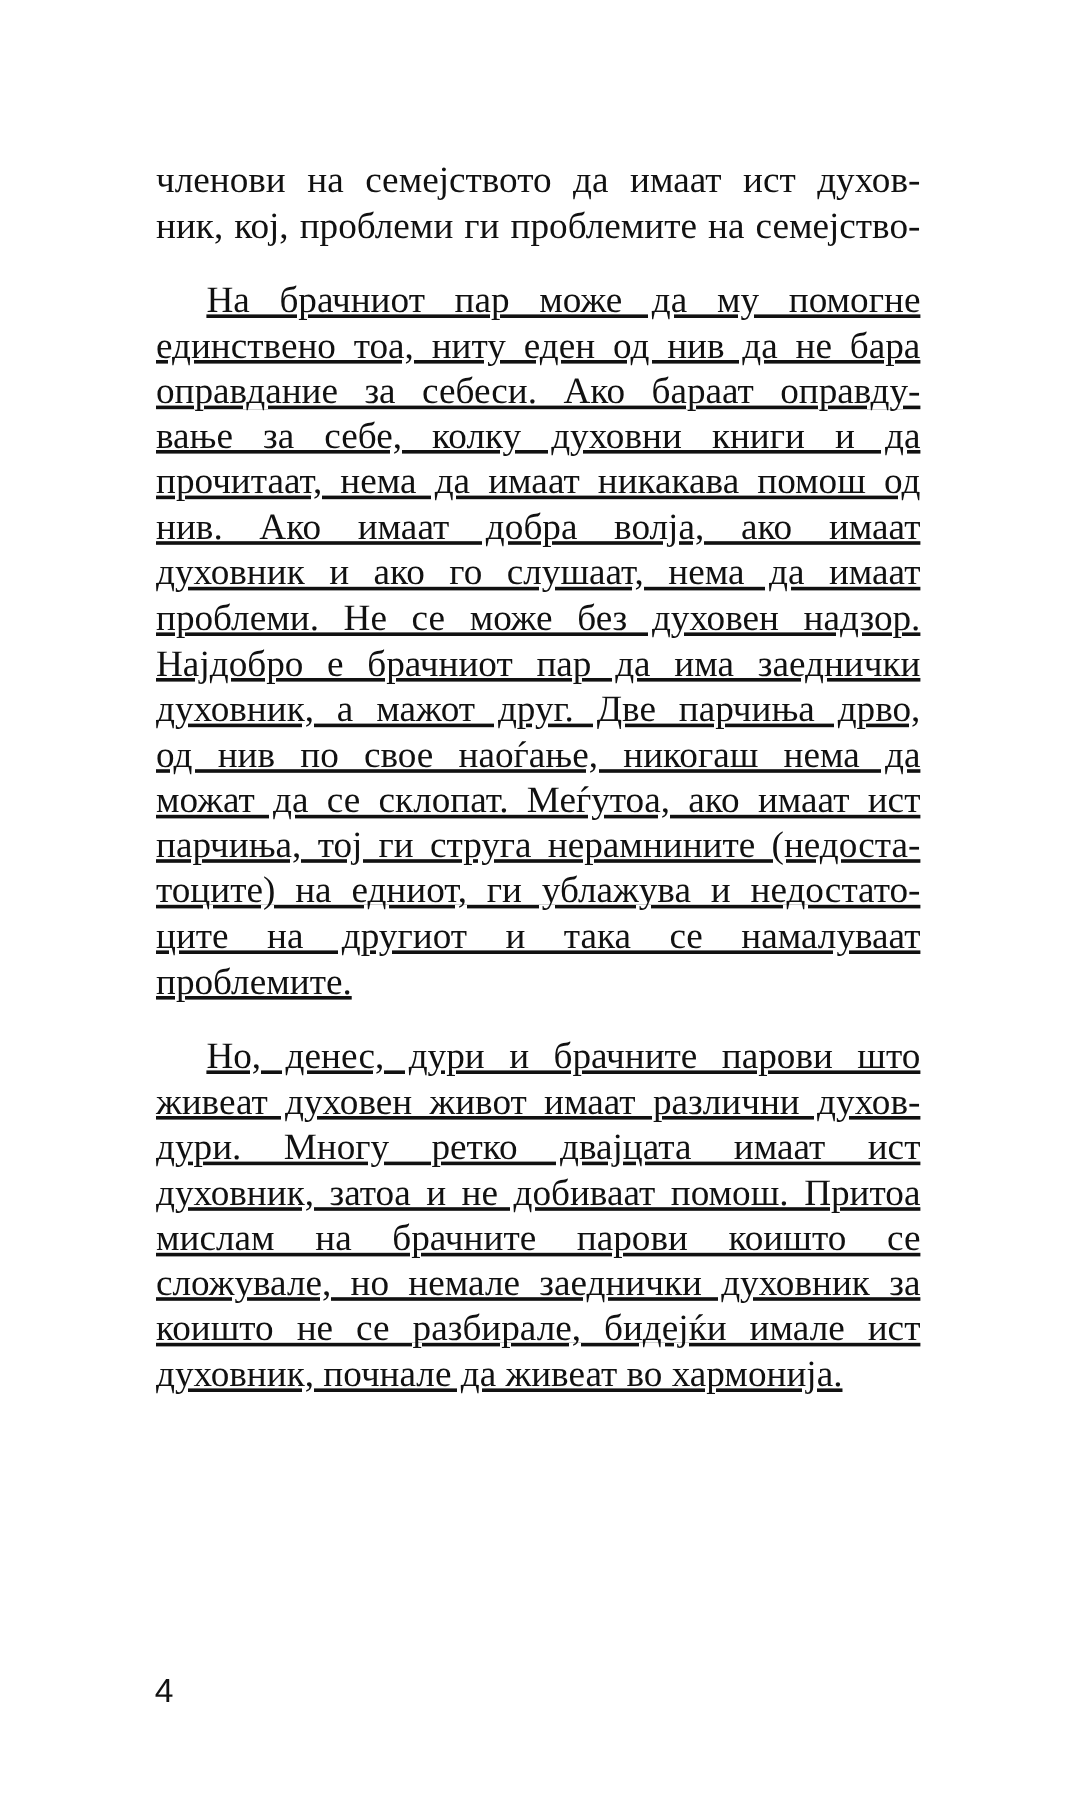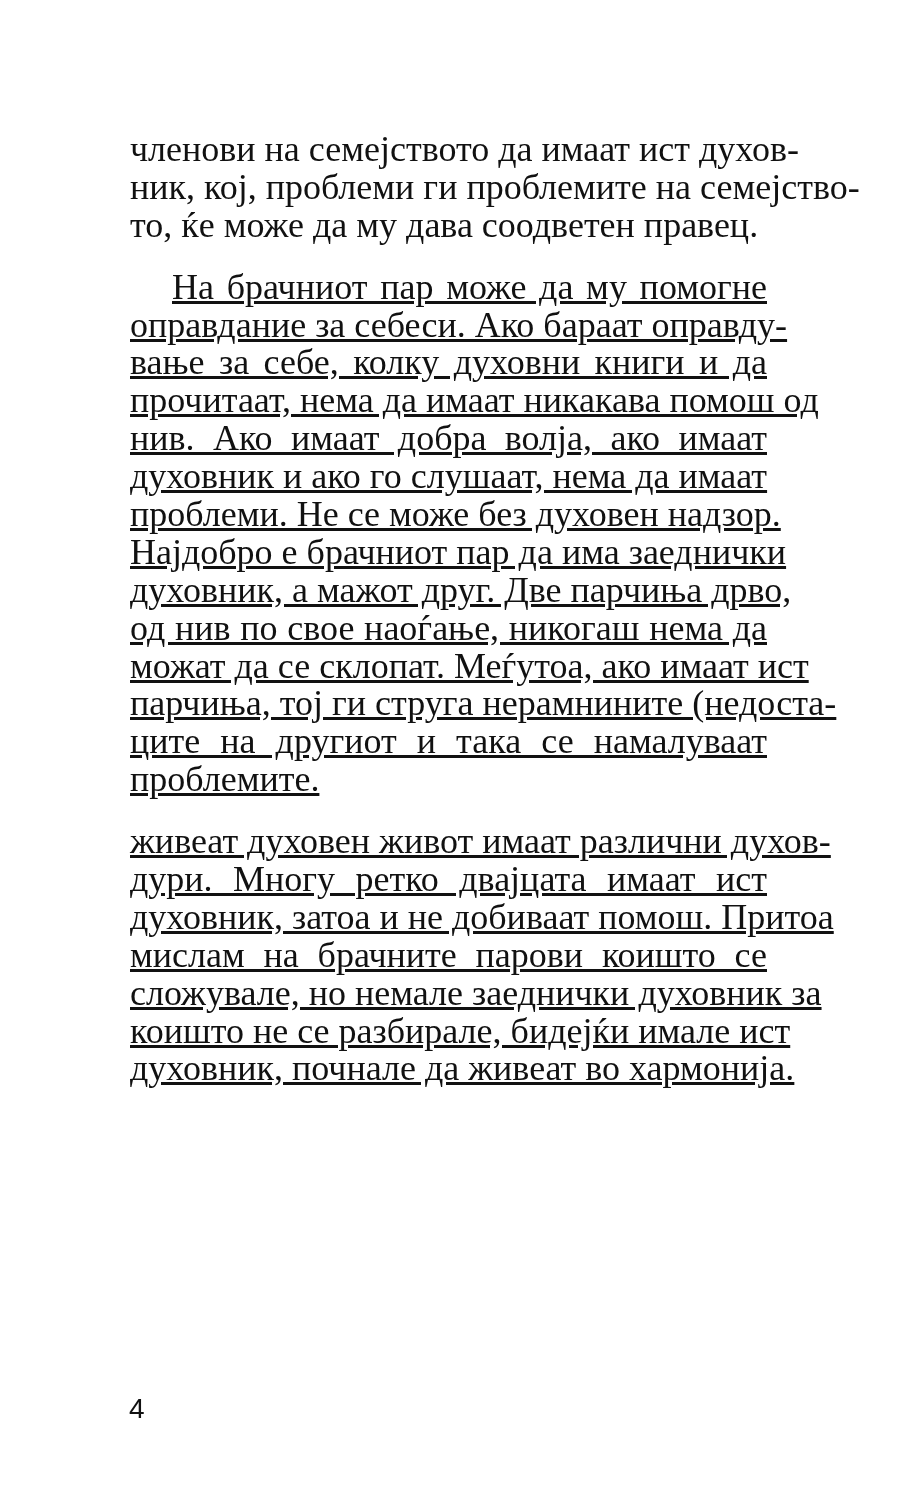--- a/index.html
+++ b/index.html
@@ -3,21 +3,21 @@
 <meta charset="utf-8">
 <style>
   html, body { margin: 0; padding: 0; background: #ffffff; }
   body { width: 906px; height: 1496px; position: relative; overflow: hidden; }
   .page {
     position: absolute;
     left: 130px;
     top: 131px;
     width: 637px;
     font-family: "Liberation Serif", "DejaVu Serif", serif;
-    font-size: 36px;
+    font-size: 31px;
     line-height: 37.9px;
     color: #111111;
     text-align: justify;
   }
   .para { margin: 0; }
   .para + .para { margin-top: 24px; text-decoration: underline; }
   .line {
     display: block;
     text-align: justify;
     text-align-last: justify;
@@ -34,41 +34,43 @@
     color: #111111;
   }
 </style>
 </head>
 <body>
 
 <div class="page">
   <div class="para">
     <span class="line">членови на семејството да имаат ист духов-</span>
     <span class="line">ник, кој, проблеми ги проблемите на семејство-</span>
-    <span class="line last">то, ќе може да му дава соодветен правец.</span>
   </div>
 
   <div class="para">
     <span class="line" style="padding-left:42px">На брачниот пар може да му помогне</span>
+    <span class="line">единствено тоа, ниту еден од нив да не бара</span>
     <span class="line">оправдание за себеси. Ако бараат оправду-</span>
     <span class="line">вање за себе, колку духовни книги и да</span>
     <span class="line">прочитаат, нема да имаат никакава помош од</span>
     <span class="line">нив. Ако имаат добра волја, ако имаат</span>
     <span class="line">духовник и ако го слушаат, нема да имаат</span>
     <span class="line">проблеми. Не се може без духовен надзор.</span>
     <span class="line">Најдобро е брачниот пар да има заеднички</span>
     <span class="line">духовник, а мажот друг. Две парчиња дрво,</span>
     <span class="line">од нив по свое наоѓање, никогаш нема да</span>
     <span class="line">можат да се склопат. Меѓутоа, ако имаат ист</span>
     <span class="line">парчиња, тој ги струга нерамнините (недоста-</span>
+    <span class="line">тоците) на едниот, ги ублажува и недостато-</span>
     <span class="line">ците на другиот и така се намалуваат</span>
     <span class="line last">проблемите.</span>
   </div>
 
   <div class="para">
+    <span class="line" style="padding-left:42px">Но, денес, дури и брачните парови што</span>
     <span class="line">живеат духовен живот имаат различни духов-</span>
     <span class="line">дури. Многу ретко двајцата имаат ист</span>
     <span class="line">духовник, затоа и не добиваат помош. Притоа</span>
     <span class="line">мислам на брачните парови коишто се</span>
     <span class="line">сложувале, но немале заеднички духовник за</span>
     <span class="line">коишто не се разбирале, бидејќи имале ист</span>
     <span class="line last">духовник, почнале да живеат во хармонија.</span>
   </div>
 </div>
 

